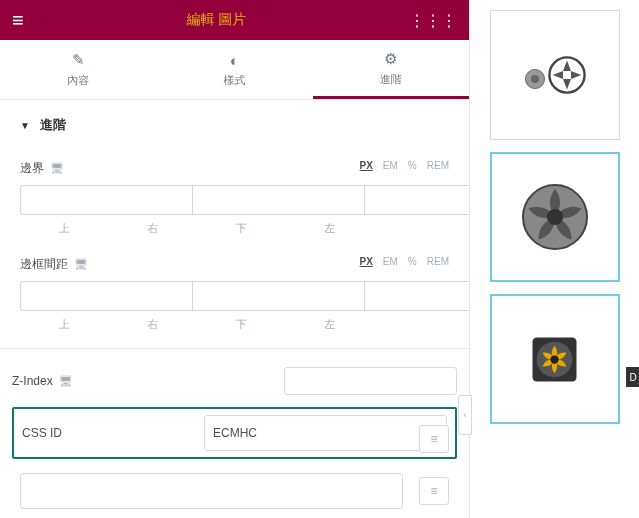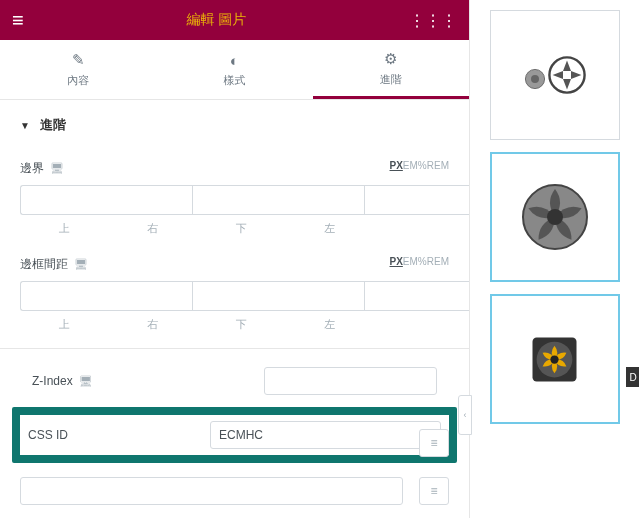--- a/index.html
+++ b/index.html
@@ -14,37 +14,37 @@
 .tab.active{color:#6d7882;border-bottom:3px solid #93003c}
 .tab-icon{font-size:15px}
 .content{flex:1;overflow-y:auto;padding:0}
 .section-header{display:flex;align-items:center;gap:10px;padding:16px 20px;cursor:pointer}
 .caret{font-size:10px;color:#333}
 .section-title{font-size:13px;font-weight:700;color:#333}
 .field-row{padding:10px 20px}
 .field-label-row{display:flex;align-items:flex-start;margin-bottom:8px}
 .field-label{font-size:12px;color:#495157;display:flex;align-items:center;gap:6px}
 .device-icon{font-size:11px;color:#a4afb7}
-.units{margin-left:auto;display:flex;font-size:10px;color:#a4afb7}
+.units{margin-left:auto;display:flex;gap:10px;font-size:10px;color:#a4afb7}
 .units .active{color:#495157;text-decoration:underline;font-weight:600}
 .unit{cursor:pointer}
 .dimension-inputs{display:flex;height:30px}
 .dim-input{flex:1;border:1px solid #d5dadf;border-right:none;font-size:12px;padding:0 8px;color:#495157}
 .dim-input:first-child{border-radius:3px 0 0 3px}
 .dim-labels{display:flex;margin-top:6px}
 .dim-label{flex:1;text-align:center;font-size:11px;color:#a4afb7}
 .dim-labels .spacer{width:75px}
-.simple-row{display:flex;padding:12px 32px;gap:20px}
+.simple-row{display:flex;padding:12px 12px;gap:20px}
 .simple-row .field-label{flex:0 0 auto}
 .simple-input{flex:0 0 55px;height:28px;border:1px solid #d5dadf;border-radius:3px;padding:0 8px;font-size:12px;margin-left:auto}
 .css-row{display:flex;align-items:center;padding:10px 20px;gap:10px}
 .css-row .field-label{width:180px}
-.css-input{flex:1;height:28px;border:1px solid #d5dadf;border-radius:3px;padding:0 8px;font-size:12px;color:#495157}
+.css-input{flex:1;height:36px;border:1px solid #d5dadf;border-radius:3px;padding:0 8px;font-size:12px;color:#495157}
 .dyn-btn{width:30px;height:28px;border:1px solid #d5dadf;border-radius:3px;background:#fff;display:flex;align-items:center;justify-content:center;cursor:pointer;color:#a4afb7;font-size:12px;margin-left:6px}
-.highlight-box{border:8px solid #0f766e;border-radius:2px;padding:6px 8px;margin:0 12px;display:flex;align-items:center;gap:10px}
+.highlight-box{border:2px solid #0f766e;border-radius:2px;padding:6px 8px;margin:0 12px;display:flex;align-items:center;gap:10px}
 .highlight-box .field-label{width:172px}
 .highlight-box .css-input{flex:1}
 .divider{height:1px;background:#e6e6e6;margin:6px 0}
 .preview{flex:1;display:flex;flex-direction:column;align-items:center;padding:10px 8px;position:relative;background:#fff}
 .logo{font-family:Impact,Arial Black,sans-serif;font-size:36px;font-weight:900;color:#e2231a;letter-spacing:1px;-webkit-text-stroke:1px #e2231a;margin-bottom:8px;white-space:nowrap}
 .thumb{width:130px;height:130px;border:1px solid #d5dadf;display:flex;align-items:center;justify-content:center;margin-bottom:12px;background:#fff}
 .thumb.selected{border:2px solid #71c9e8}
 .fan-svg{width:80px;height:80px}
 .collapse-btn{position:absolute;left:-12px;top:395px;width:14px;height:40px;background:#fff;border:1px solid #d5dadf;border-radius:3px 0 0 3px;display:flex;align-items:center;justify-content:center;font-size:9px;color:#a4afb7;cursor:pointer}
 .side-tag{position:absolute;right:-1px;top:367px;width:14px;height:20px;background:#333;color:#fff;font-size:10px;display:flex;align-items:center;justify-content:center}

